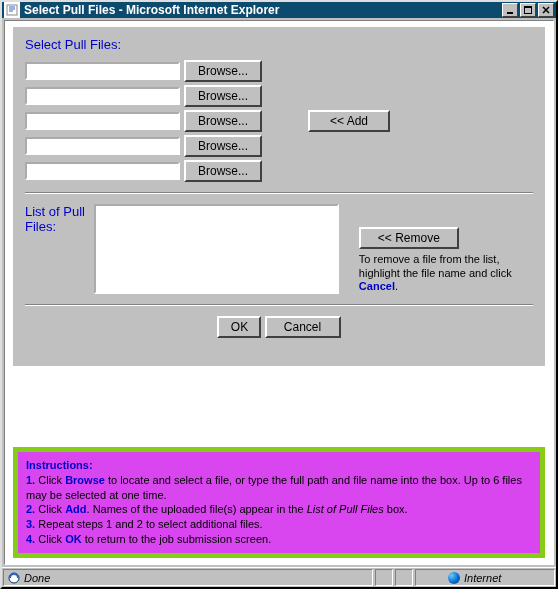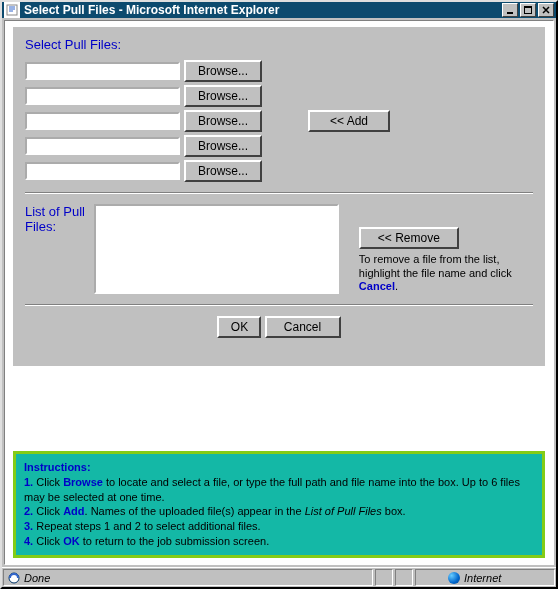--- a/index.html
+++ b/index.html
@@ -110,22 +110,22 @@
   .btn.remove { width:100px; }
   .removehelp { font-size:11px; color:#000; margin-top:4px; line-height:1.25;}
   .removehelp .kw { color:#0000c8; font-weight:bold; }
   .okrow {
     text-align:center;
     margin: 4px 0 8px 0;
   }
   .btn.ok { width:44px; }
   .btn.cancel { width:76px; }
   .instructions {
-    border:3px solid #84cc16;
-    background:#14b8a6;
+    border:5px solid #84cc16;
+    background:#d946ef;
     padding:6px 8px;
     font-size:11px;
     line-height:1.35;
     color:#000;
     margin-top:auto;
     margin-bottom:6px;
   }
   .instr-head { color:#0000c8; font-weight:bold; }
   .instructions .kw { color:#0000c8; font-weight:bold; }
   .instructions .it { font-style:italic; }

